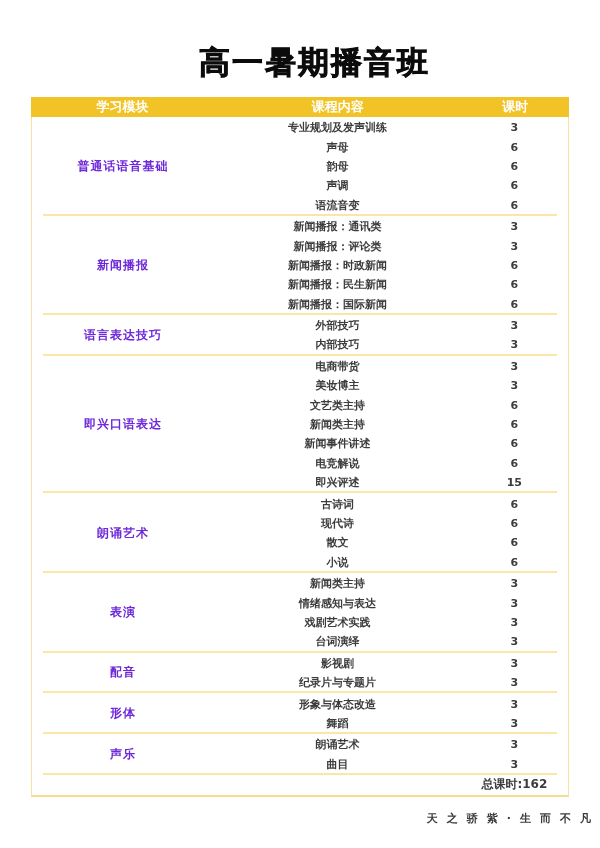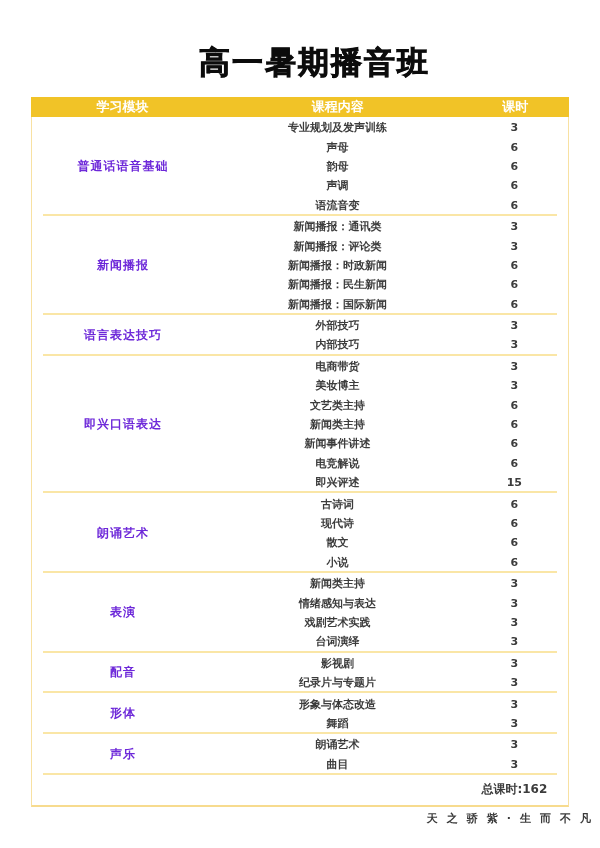--- a/index.html
+++ b/index.html
@@ -88,21 +88,21 @@
   .course-hours {
     width:30.3%;
     text-align:center;
     font-size:11px;
     font-weight:600;
     color:#3c3c3c;
   }
   .total-row {
     display:flex;
     align-items:center;
-    height:30px;
+    height:20px;
   }
   .total-spacer { width:80%; }
   .total-label {
     width:20%;
     text-align:center;
     font-size:12px;
     font-weight:bold;
     color:#3c3c3c;
   }
   .slogan {

